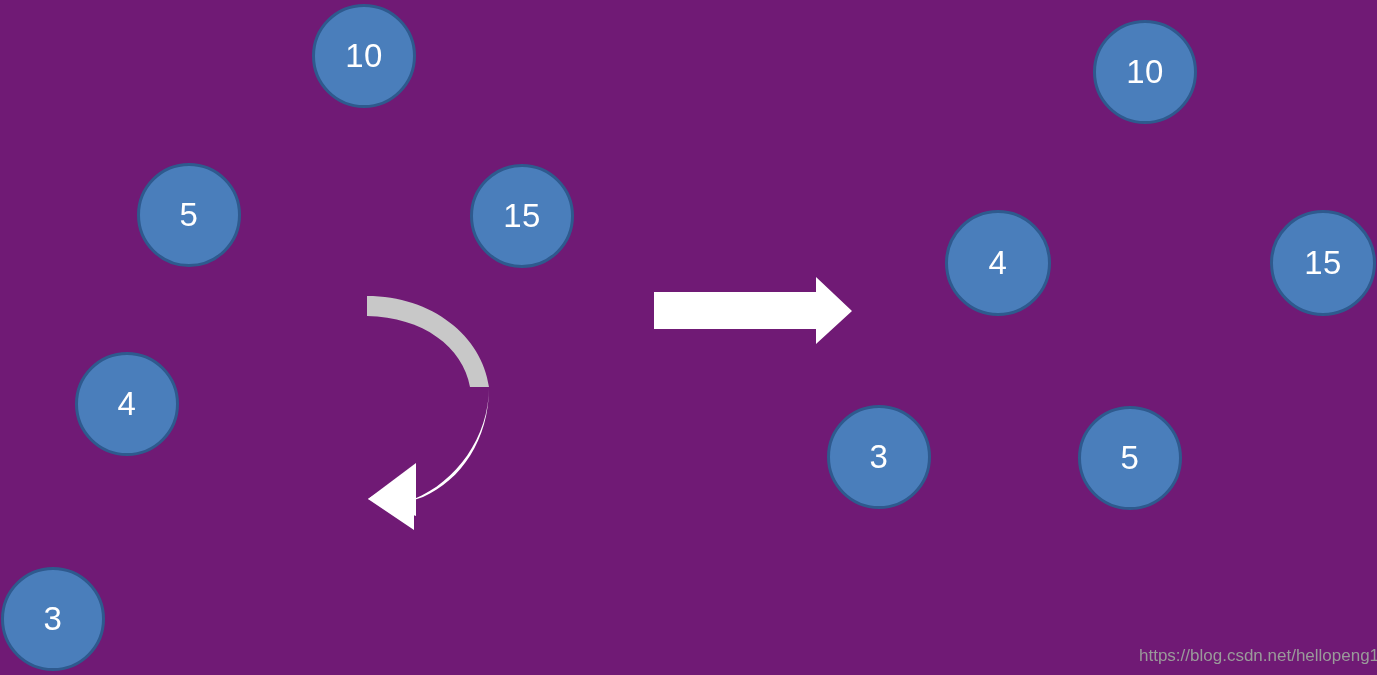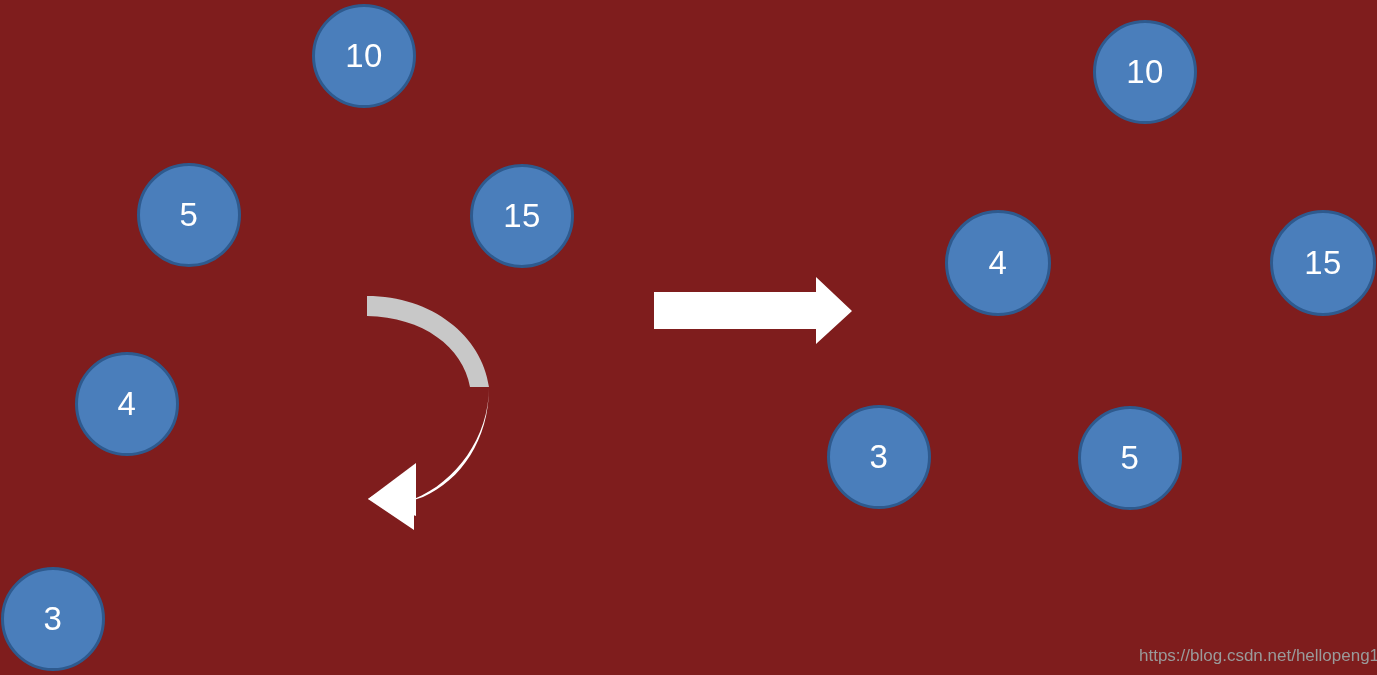--- a/index.html
+++ b/index.html
@@ -8,21 +8,21 @@
     padding: 0;
     background: #000000;
   }
   body {
     font-family: "Liberation Sans", sans-serif;
   }
   #stage {
     position: relative;
     width: 1377px;
     height: 675px;
-    background: #7f1d1d;
+    background: #701a75;
     overflow: hidden;
   }
   .node {
     position: absolute;
     box-sizing: border-box;
     border-radius: 50%;
     background: #4a7ebb;
     border: 3px solid #2e5a8e;
     display: flex;
     align-items: center;

